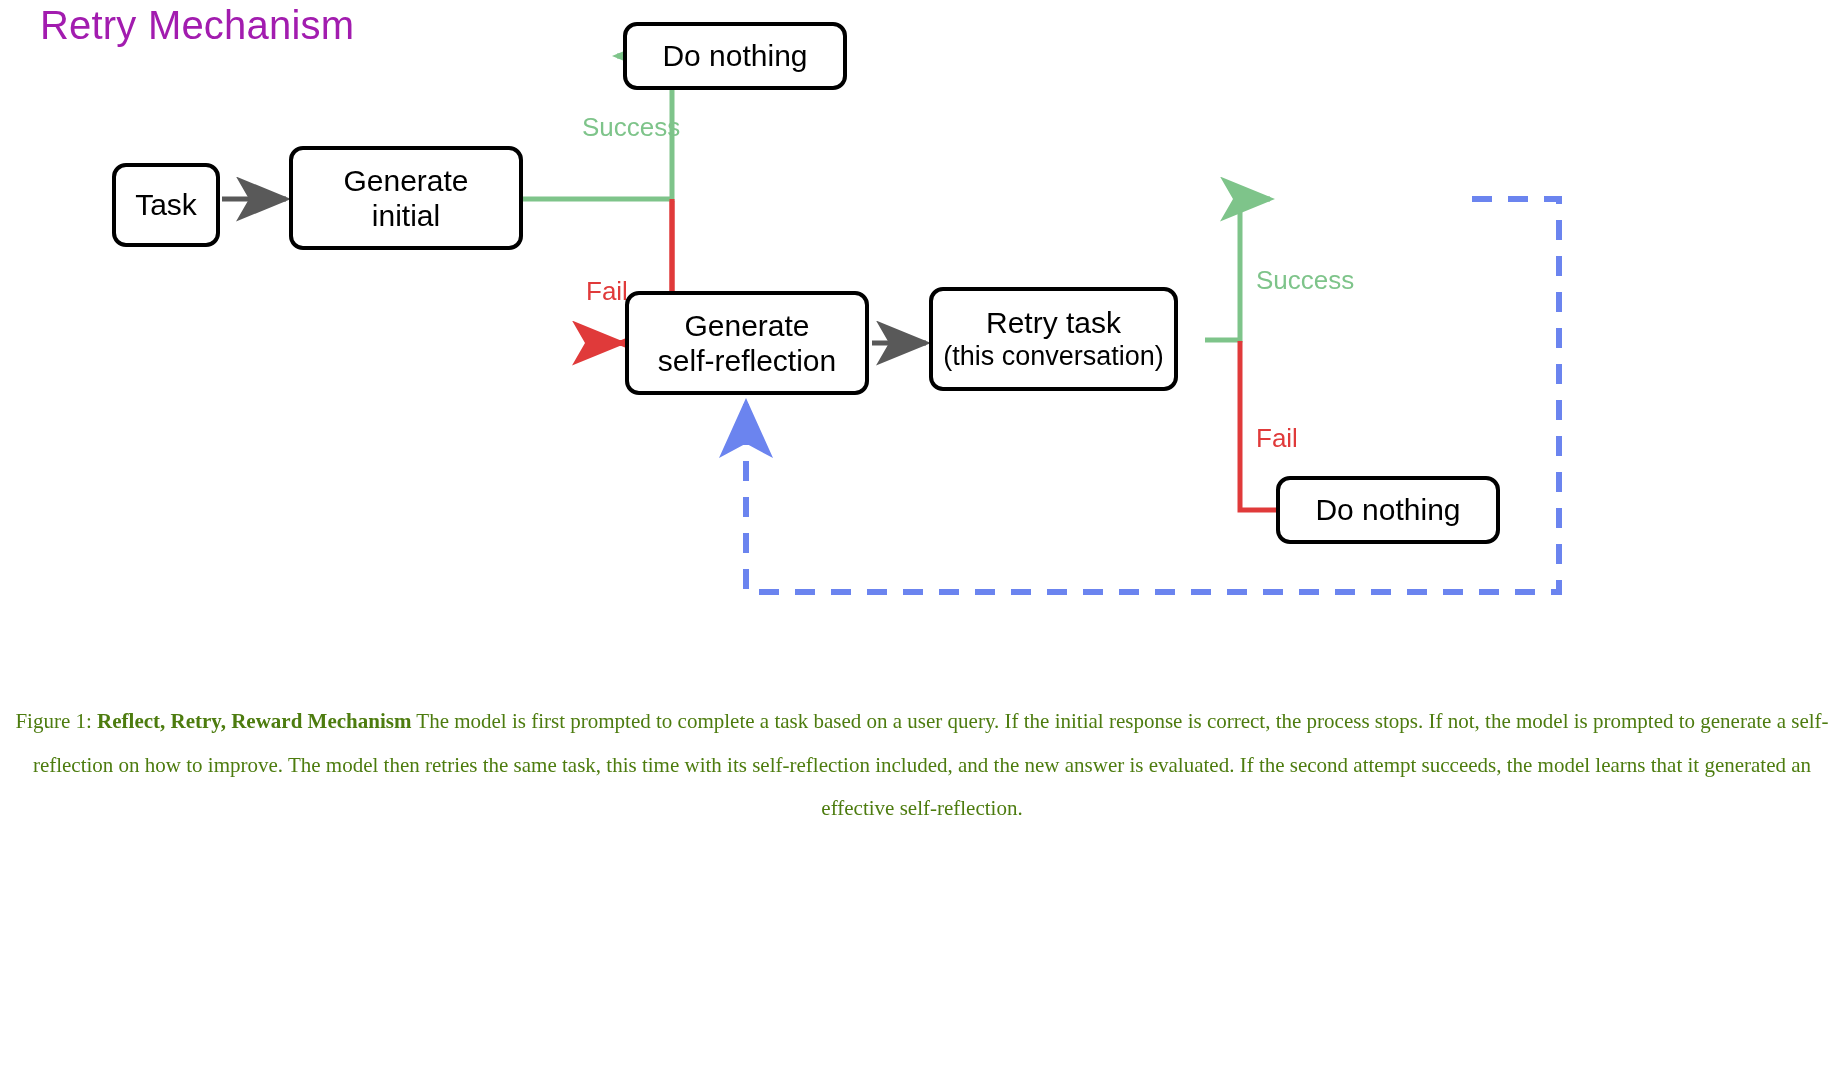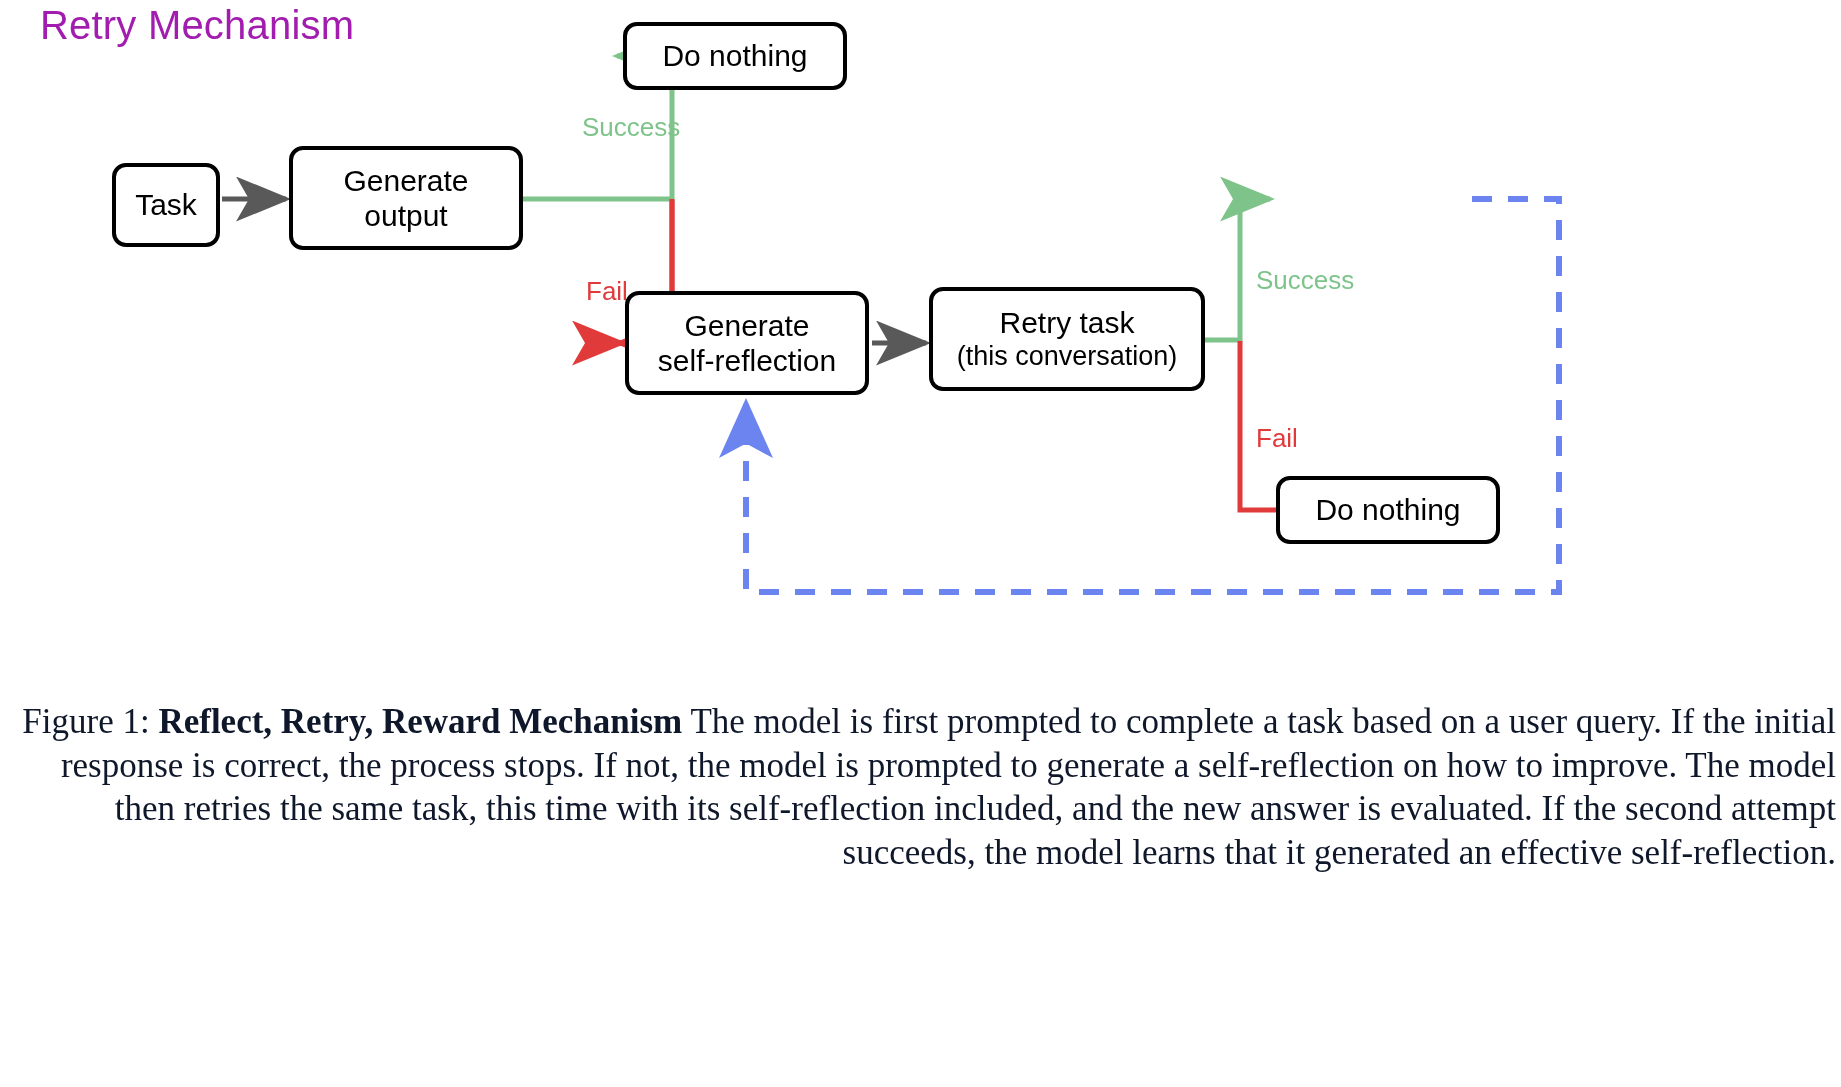--- a/index.html
+++ b/index.html
@@ -66,21 +66,21 @@
   }
   .node .node-line-sub {
     font-size: 27px;
     white-space: nowrap;
   }
 
   #node-task      { left: 112px; top: 163px;  width: 108px; height: 84px;  }
   #node-generate  { left: 289px; top: 146px;  width: 234px; height: 104px; }
   #node-donothing-1 { left: 623px; top: 22px; width: 224px; height: 68px;  }
   #node-selfreflect { left: 625px; top: 291px; width: 244px; height: 104px; }
-  #node-retrytask   { left: 929px; top: 287px; width: 276px; height: 104px; }
+  #node-retrytask   { left: 929px; top: 287px; width: 249px; height: 104px; }
   #node-reward      { left: 1276px; top: 166px; width: 196px; height: 68px; }
   #node-donothing-2 { left: 1276px; top: 476px; width: 224px; height: 68px; }
 
   
   .edge-label {
     position: absolute;
     font-family: "Liberation Sans", sans-serif;
     font-size: 26px;
     font-weight: 400;
     white-space: nowrap;
@@ -96,24 +96,24 @@
   #label-fail-2    { left: 1256px; top: 387px; }
   #label-feedback  { left: 911px;  top: 606px; }
 
   
   .caption {
     position: absolute;
     left: 8px;
     top: 700px;
     width: 1828px;
     font-family: "Liberation Serif", serif;
-    font-size: 35px;
+    font-size: 21px;
     line-height: 43.5px;
-    color: #0f172a;
-    text-align: right;
+    color: #4d7c0f;
+    text-align: center;
   }
   .caption .caption-bold { font-weight: bold; }
 </style>
 </head>
 <body>
 
 <div id="figure-root">
 
   <div class="diagram-title">Retry Mechanism</div>
 
@@ -166,21 +166,21 @@
       <path d="M1472,199 L1559,199 L1559,592 L746,592 L746,404" fill="none" stroke="#6b84ef" stroke-width="6" stroke-dasharray="20 16" stroke-linecap="butt" marker-end="url(#arrow-blue)"></path>
     </g>
   </svg>
 
   <div class="node" id="node-task">
     <span class="node-line-main">Task</span>
   </div>
 
   <div class="node" id="node-generate">
     <span class="node-line-main">Generate</span>
-    <span class="node-line-main">output</span>
+    <span class="node-line-main">initial</span>
   </div>
 
   <div class="node" id="node-donothing-1">
     <span class="node-line-main">Do nothing</span>
   </div>
 
   <div class="node" id="node-selfreflect">
     <span class="node-line-main">Generate</span>
     <span class="node-line-main">self-reflection</span>
   </div>

